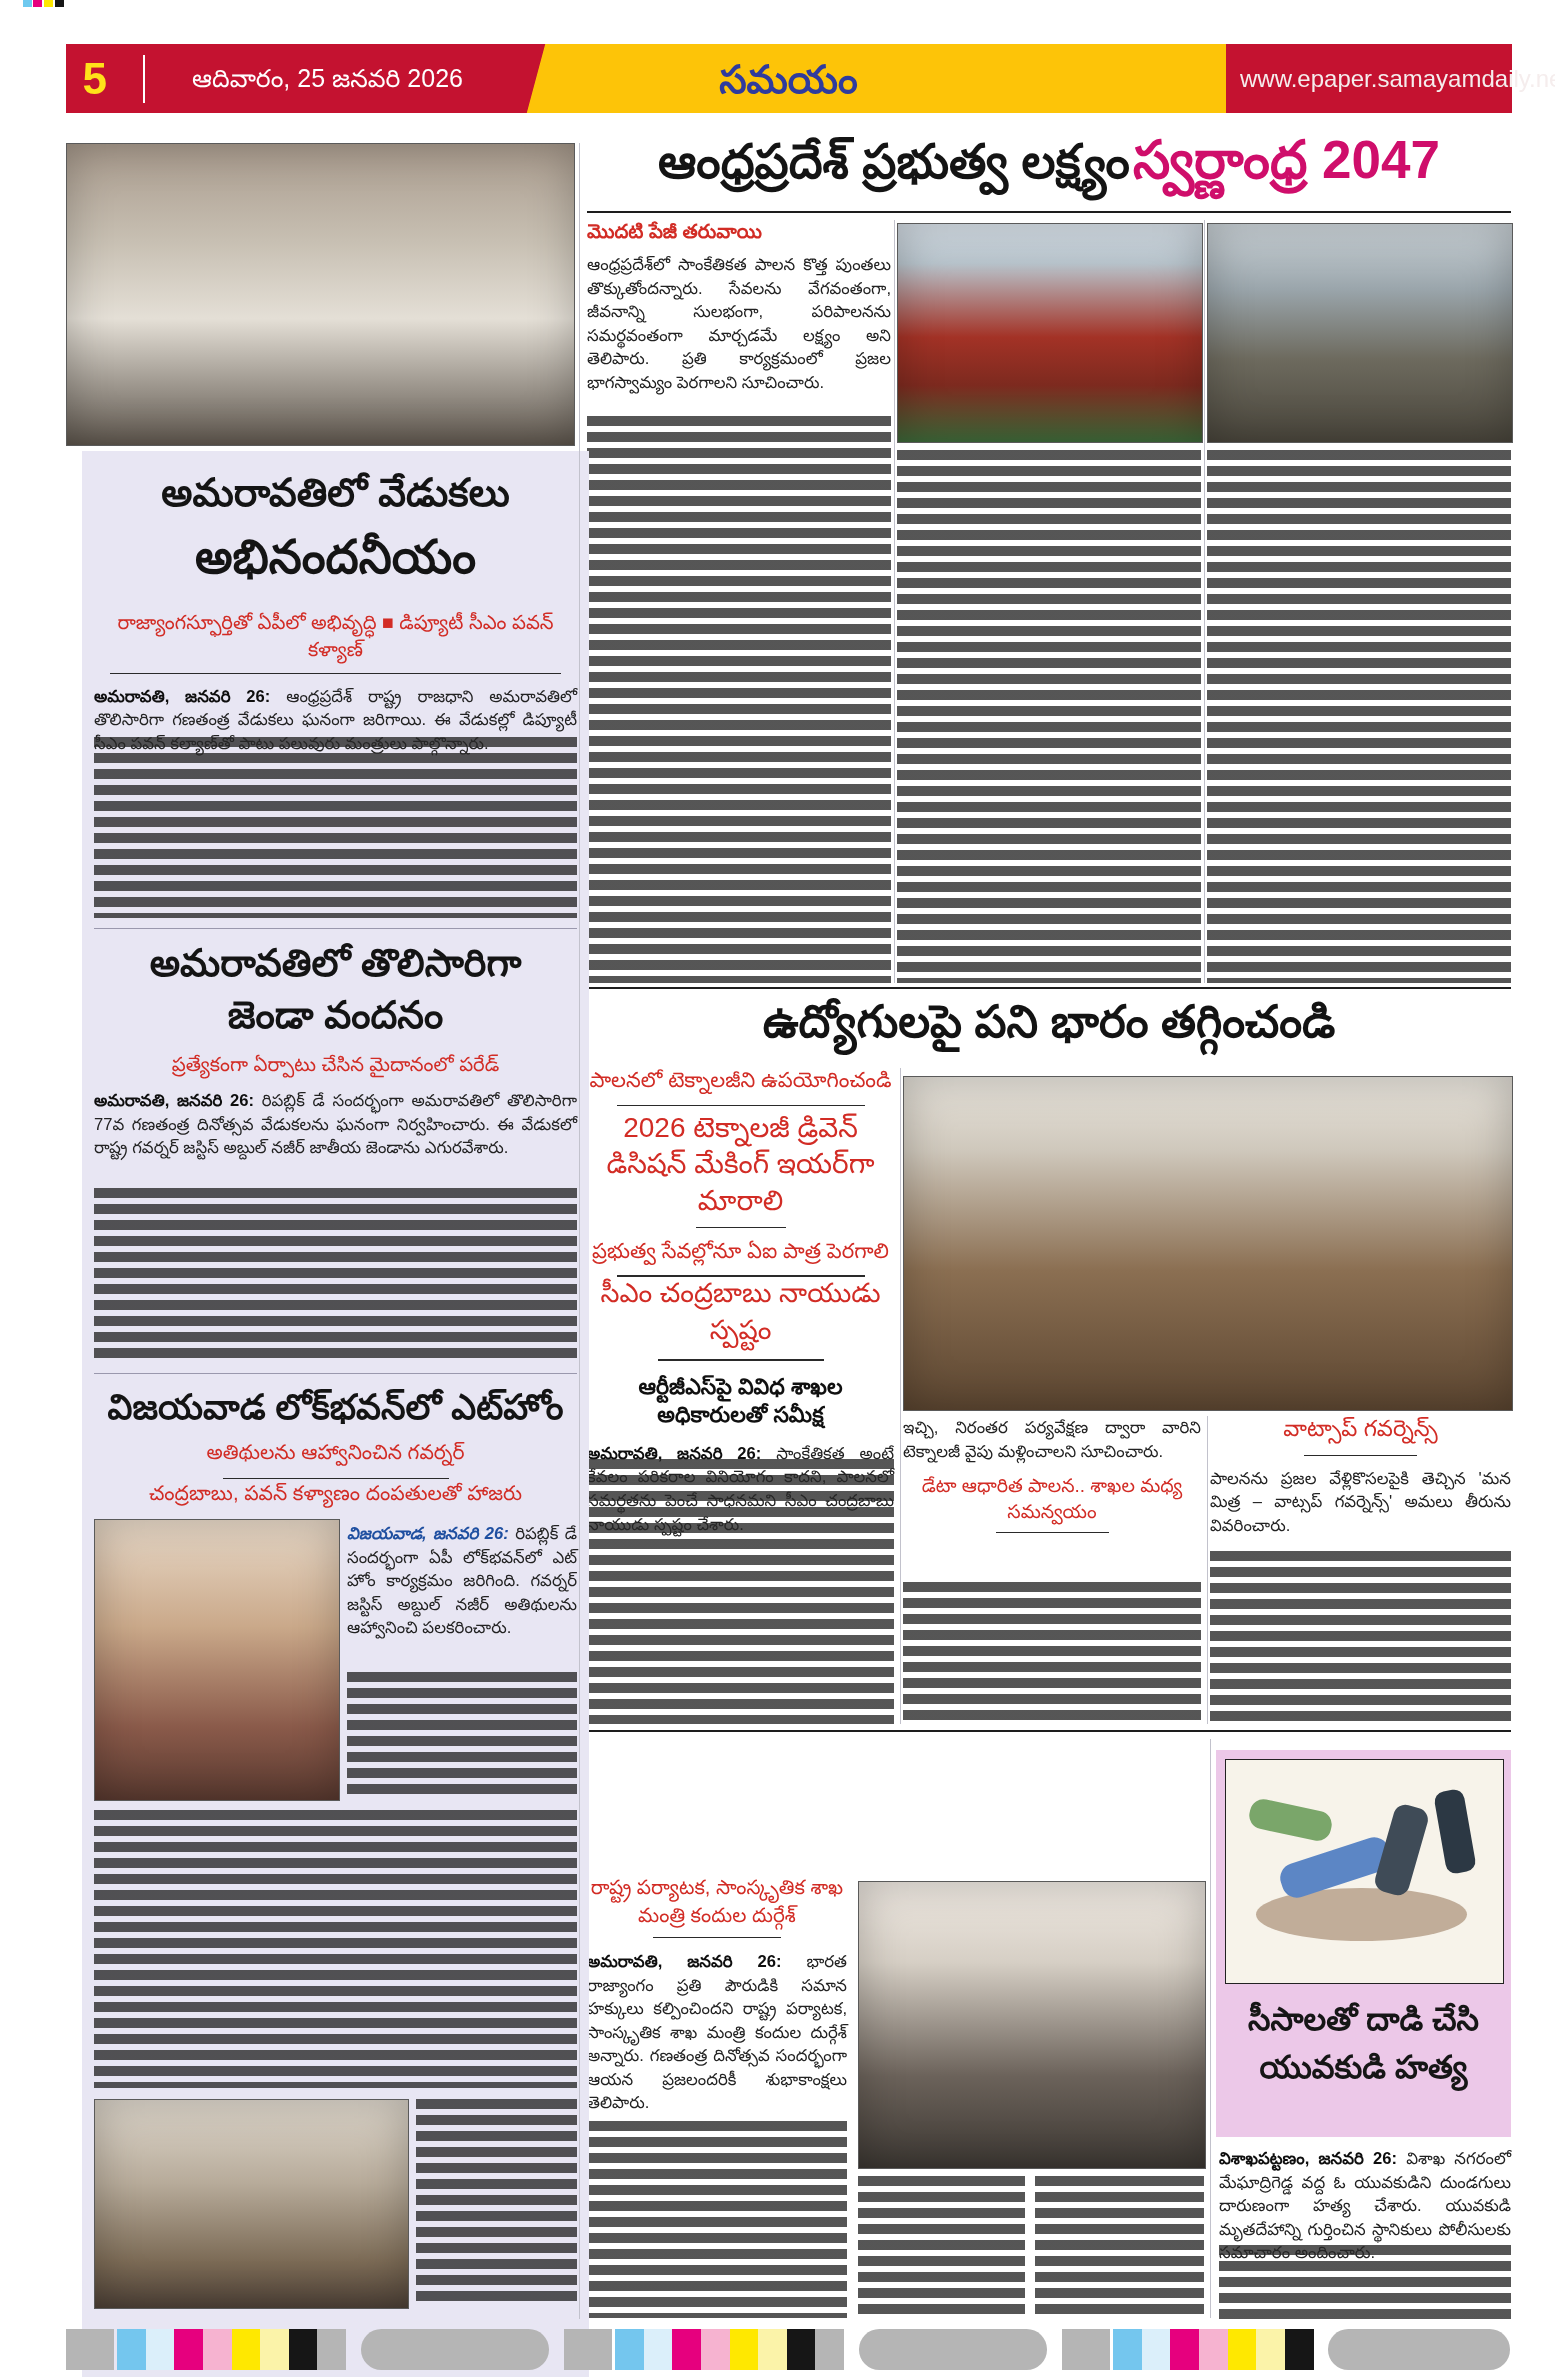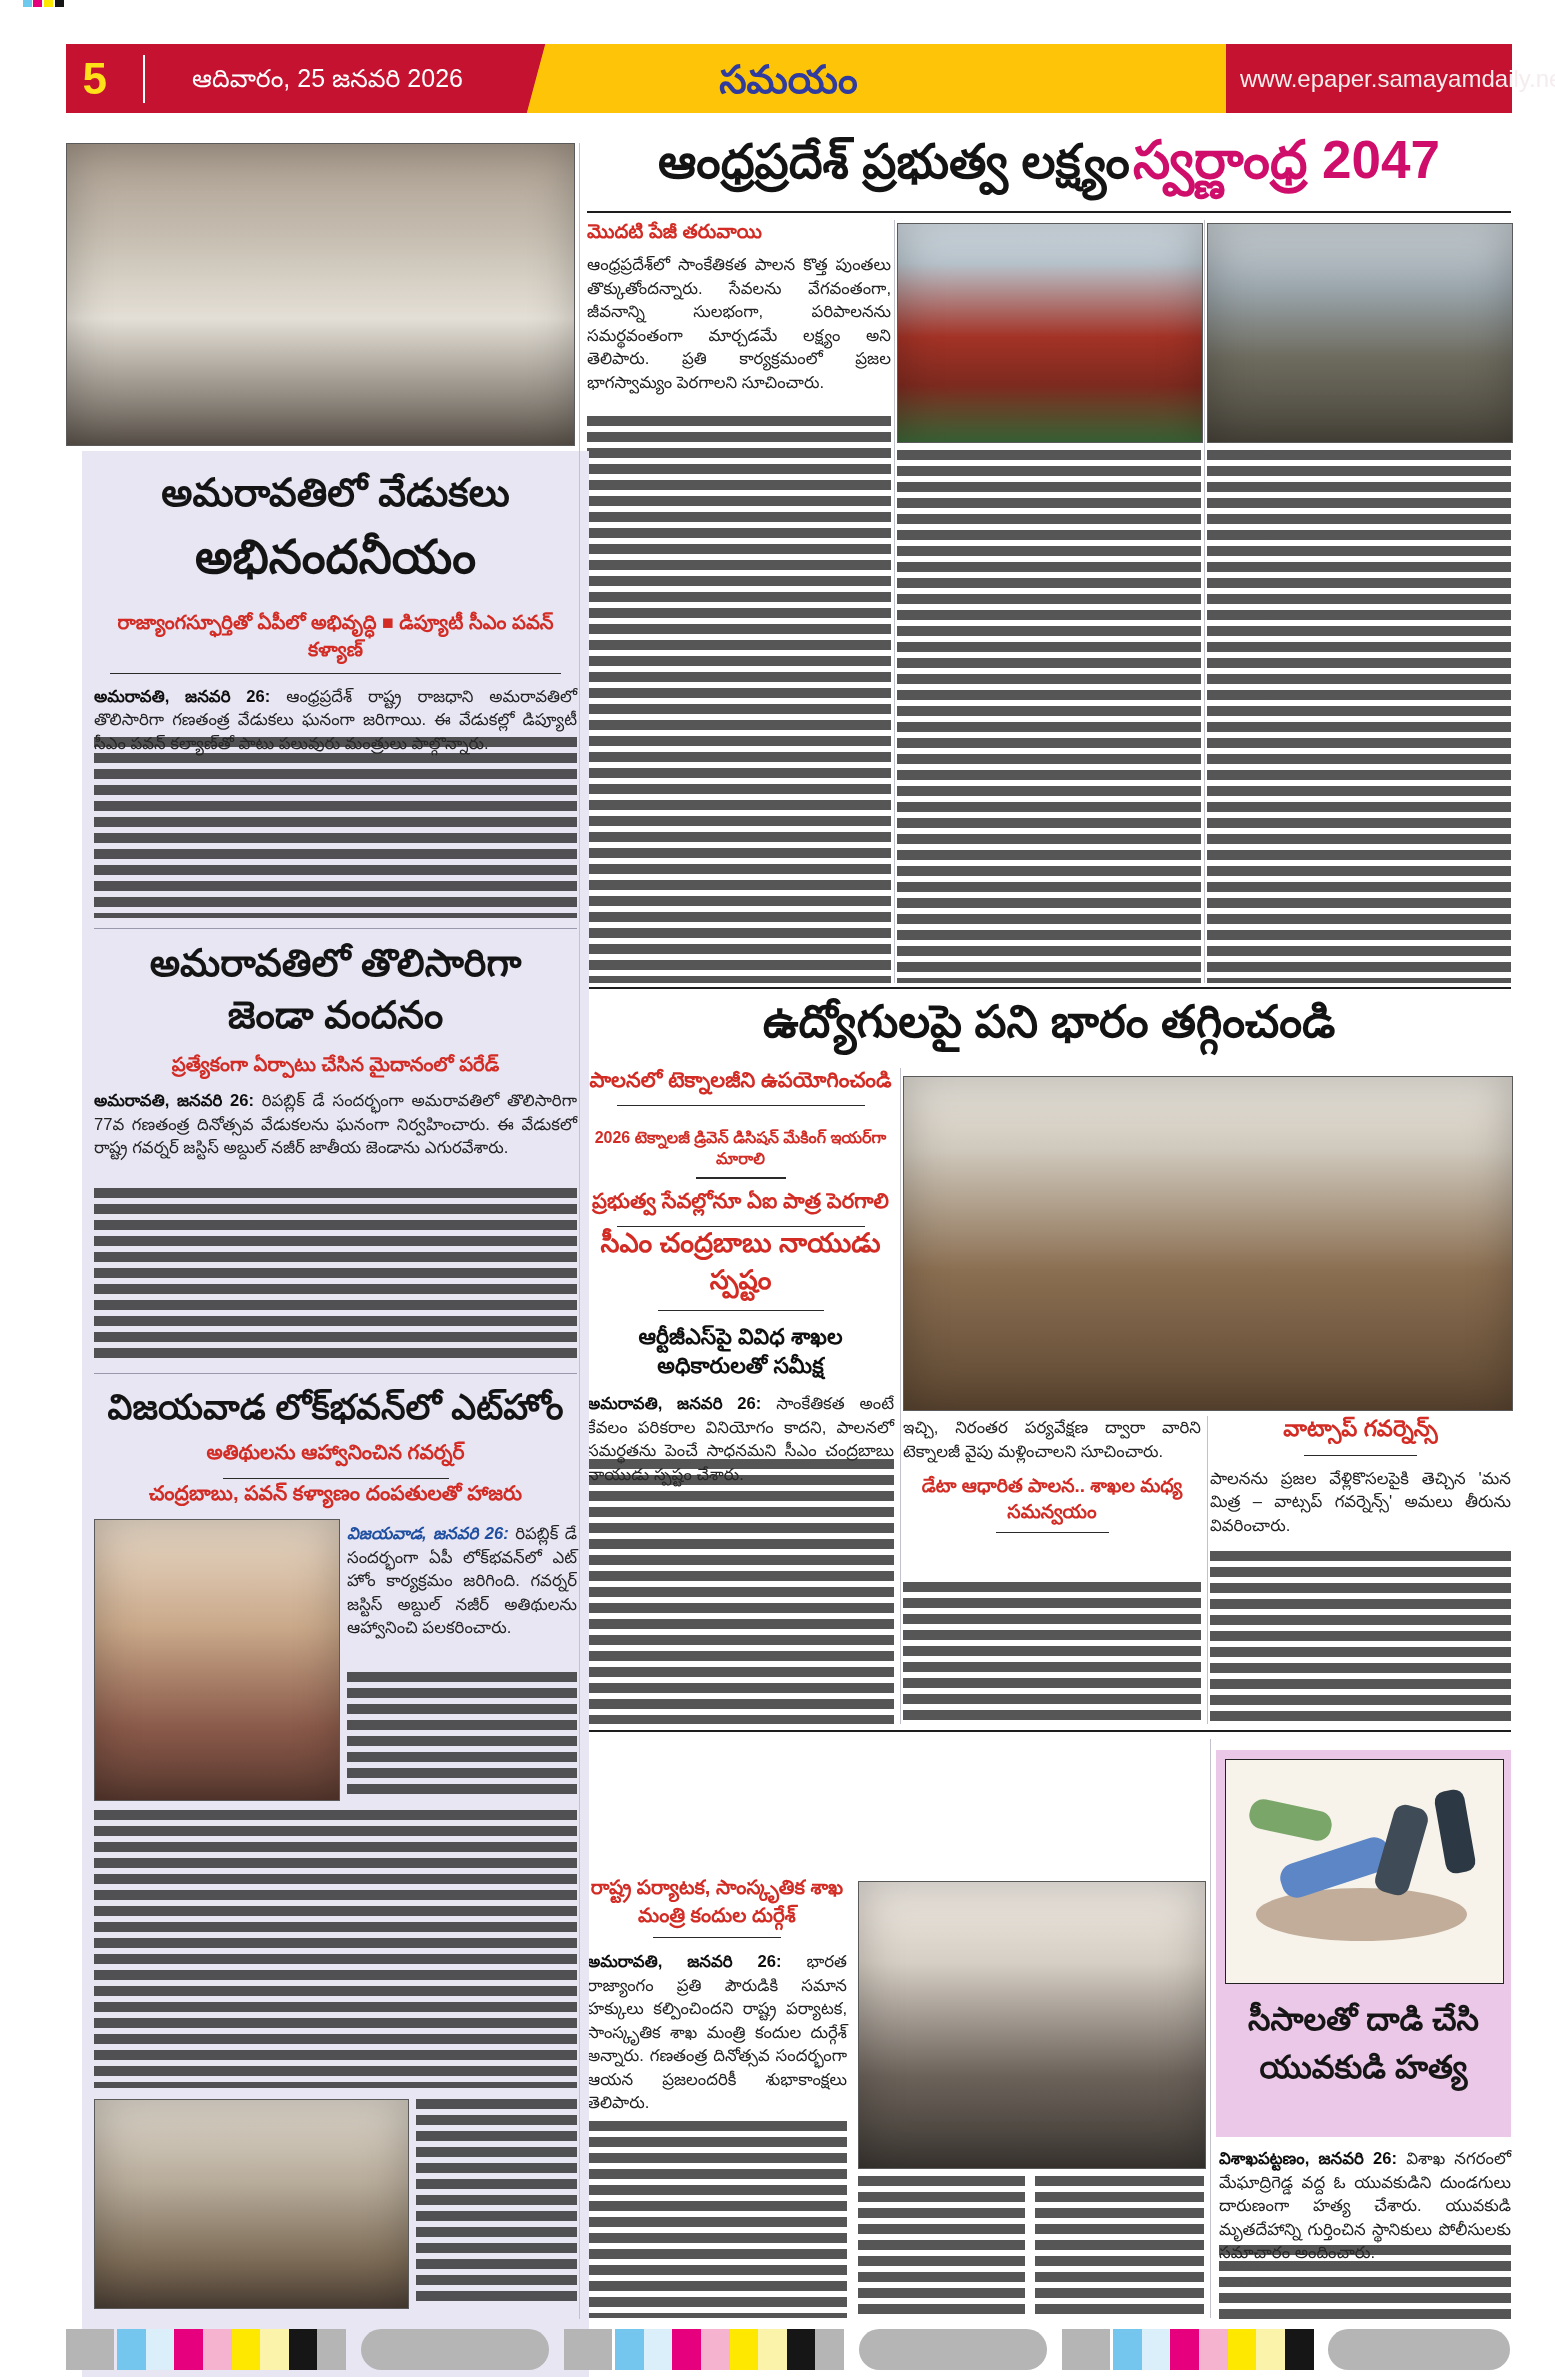--- a/index.html
+++ b/index.html
@@ -29,21 +29,21 @@
   .lead-head .acc{font-size:53px;font-weight:bold;color:#cf0e6b;}
   .rule{position:absolute;background:#1d1d1d;}
   .hairv{position:absolute;width:0.8px;background:#c2c2cc;}
   
   .photo{position:absolute;border:0.8px solid #5a5a5a;box-shadow:inset 0 0 45px rgba(0,0,0,.25);}
   
   .fill{background-image:repeating-linear-gradient(to bottom,rgba(38,38,38,.78) 0 9.8px,rgba(0,0,0,0) 9.8px 16px);}
   .body-snip{font-size:16.6px;line-height:1.42;text-align:justify;color:#222;}
   .dateline{font-weight:bold;color:#0e0e0e;}
   .dateline-blue{font-weight:bold;color:#1f4fa0;font-style:italic;}
-  .red-sub{color:#d22c25;font-weight:bold;text-align:center;}
+  .red-sub{color:#d22c25;font-weight:normal;text-align:center;}
   .sub-rule{height:1.5px;background:#2a2a2a;margin:7.5px auto 0 auto;}
   .continued{color:#d22c25;font-weight:bold;font-size:19.6px;}
   
   .lav{position:absolute;left:82px;top:451px;width:507px;height:2077px;background:#e8e6f3;}
   .lav h2{margin:0;text-align:center;font-weight:bold;color:#141414;}
   
   .pinkbox{position:absolute;left:1216px;top:1750px;width:295px;height:387px;background:#ecc8e8;}
   .crime-head{text-align:center;font-weight:bold;font-size:32px;line-height:1.5;color:#161616;}
   
   .sq{position:absolute;top:0;height:41px;}
@@ -93,21 +93,21 @@
   <div class="abs fill" style="left:1207px;top:450px;width:304px;height:533px;"></div>
   <div class="hairv" style="left:894px;top:220px;height:763px;"></div>
   <div class="hairv" style="left:1204px;top:220px;height:763px;"></div>
 
   <div class="rule" style="left:587px;top:987px;width:924px;height:1.5px;"></div>
   <div class="abs" style="left:587px;top:996px;width:924px;height:63px;text-align:center;font-size:45px;font-weight:bold;color:#131313;">ఉద్యోగులపై పని భారం తగ్గించండి</div>
 
   <div class="abs" style="left:587px;top:1068px;width:307px;height:656px;">
     <div class="red-sub" style="font-size:21px;">పాలనలో టెక్నాలజీని ఉపయోగించండి</div>
     <div class="sub-rule" style="width:248px;"></div>
-    <div class="red-sub" style="font-size:16px;margin-top:22px;line-height:1.3;">2026 టెక్నాలజీ డ్రివెన్ డిసిషన్ మేకింగ్ ఇయర్‌గా మారాలి</div>
+    <div class="red-sub" style="font-size:28px;margin-top:4px;line-height:1.3;">2026 టెక్నాలజీ డ్రివెన్ డిసిషన్ మేకింగ్ ఇయర్‌గా మారాలి</div>
     <div class="sub-rule" style="width:90px;"></div>
     <div class="red-sub" style="font-size:21px;margin-top:10.5px;">ప్రభుత్వ సేవల్లోనూ ఏఐ పాత్ర పెరగాలి</div>
     <div class="sub-rule" style="width:248px;"></div>
     <div class="red-sub" style="font-size:27px;margin-top:1px;">సీఎం చంద్రబాబు నాయుడు స్పష్టం</div>
     <div class="sub-rule" style="width:166px;"></div>
     <div style="font-size:22px;font-weight:bold;text-align:center;margin-top:12px;color:#101010;line-height:1.3;">ఆర్టీజీఎస్‌పై వివిధ శాఖల అధికారులతో సమీక్ష</div>
     <div class="body-snip" style="margin-top:12px;">
       <span class="dateline">అమరావతి, జనవరి 26:</span>
       <span>సాంకేతికత అంటే కేవలం పరికరాల వినియోగం కాదని, పాలనలో సమర్థతను పెంచే సాధనమని సీఎం చంద్రబాబు నాయుడు స్పష్టం చేశారు.</span>
     </div>

